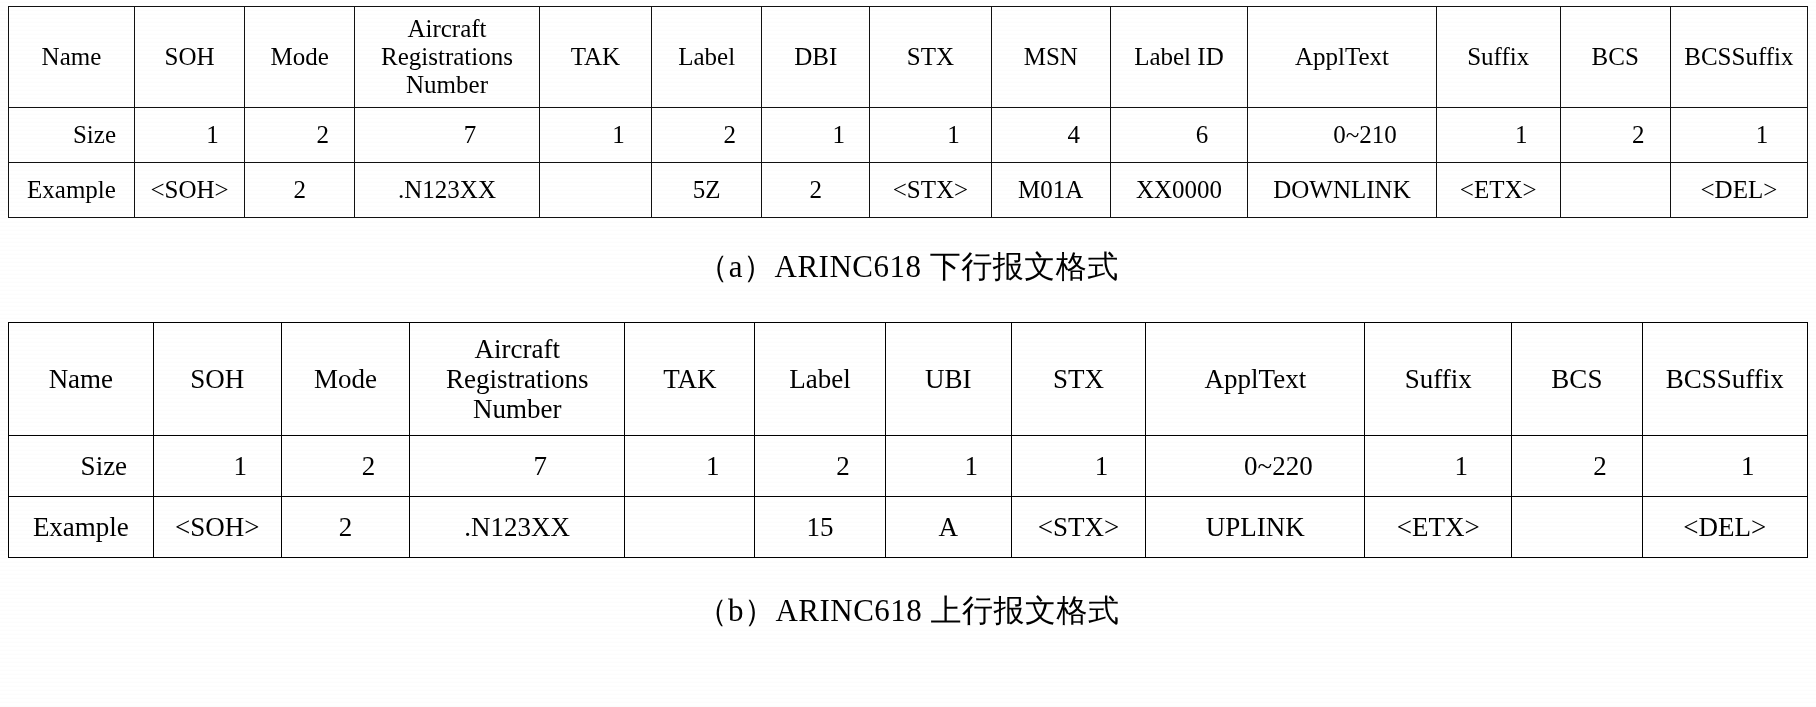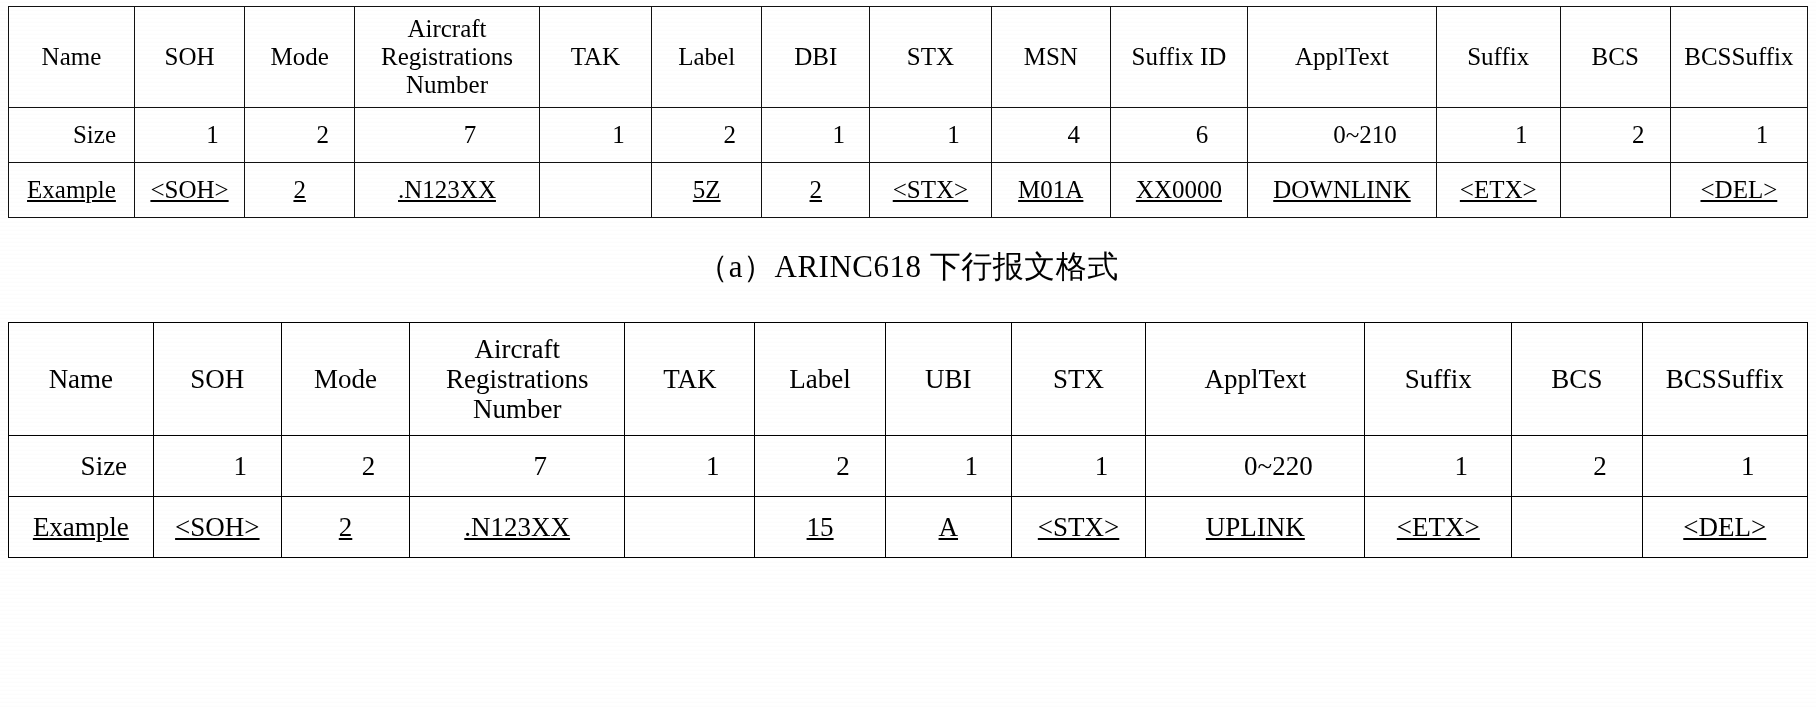--- a/index.html
+++ b/index.html
@@ -58,21 +58,20 @@
     font-size: 25px;
   }
   table.fmt-table tr.row-size td {
     height: 52px;
     font-size: 25px;
     padding-left: 48px;
   }
   table.fmt-table tr.row-example td {
     height: 52px;
     font-size: 25px;
-    text-decoration: underline;
   }
 
   
   #table-b td { border: 1px solid #000; }
   #table-b tr.row-header td { height: 110px; font-size: 27px; }
   #table-b tr.row-size td { height: 58px; font-size: 27px; }
   #table-b tr.row-example td { height: 58px; font-size: 27px; }
 
   .caption {
     text-align: center;
@@ -121,21 +120,21 @@
         <tr class="row-header" id="a-row-name">
             <td>Name</td>
             <td>SOH</td>
             <td>Mode</td>
             <td>Aircraft Registrations Number</td>
             <td>TAK</td>
             <td>Label</td>
             <td>DBI</td>
             <td>STX</td>
             <td>MSN</td>
-            <td>Suffix ID</td>
+            <td>Label ID</td>
             <td>ApplText</td>
             <td>Suffix</td>
             <td>BCS</td>
             <td>BCSSuffix</td>
           </tr>
         <tr class="row-size" id="a-row-size">
             <td>Size</td>
             <td>1</td>
             <td>2</td>
             <td>7</td>
@@ -225,16 +224,17 @@
             <td>15</td>
             <td>A</td>
             <td>&lt;STX&gt;</td>
             <td>UPLINK</td>
             <td>&lt;ETX&gt;</td>
             <td></td>
             <td>&lt;DEL&gt;</td>
           </tr>
       </tbody>
     </table>
+    <div class="caption" id="caption-b">（b）ARINC618 上行报文格式</div>
   </div>
 
   <div class="scan-noise"></div>
 </div>
 
 </body></html>

